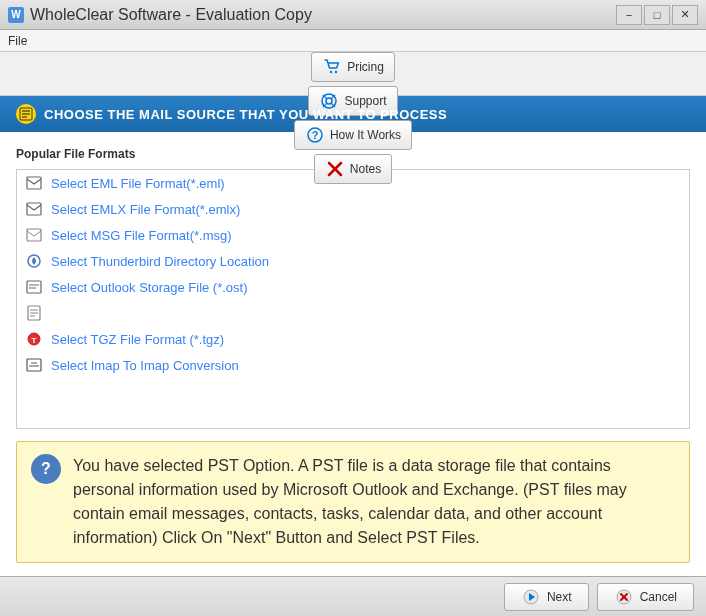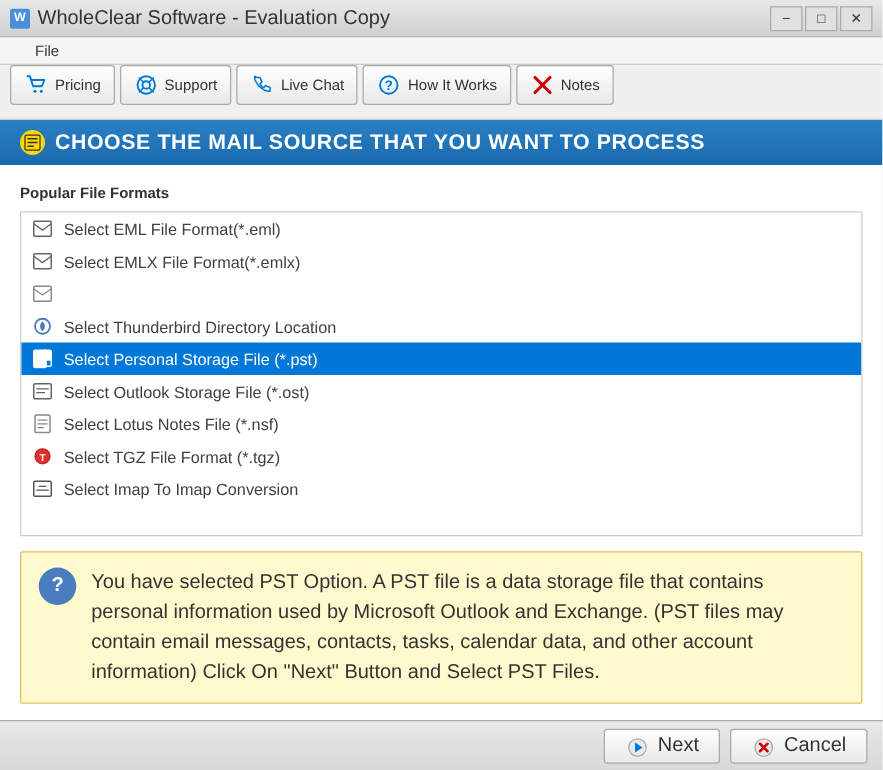--- a/index.html
+++ b/index.html
@@ -52,39 +52,40 @@
       cursor: pointer;
       color: #333;
     }
 
     
     .menu-bar {
       background: #f5f5f5;
       height: 22px;
       display: flex;
       align-items: center;
-      padding: 0 20px;
+      padding: 0 0;
       border-bottom: 1px solid #ccc;
     }
     .menu-item {
       padding: 2px 8px;
       font-size: 12px;
       cursor: pointer;
       color: #333;
     }
 
     
     .toolbar {
       background: #f0f0f0;
       height: 44px;
       display: flex;
-      align-items: flex-start;
+      align-items: center;
       padding: 0 8px;
       gap: 4px;
       border-bottom: 1px solid #ccc;
+      flex-direction: column;
     }
     .toolbar-btn {
       display: flex;
       align-items: center;
       gap: 5px;
       padding: 4px 10px;
       background: linear-gradient(to bottom, #ffffff, #e8e8e8);
       border: 1px solid #aaa;
       border-radius: 3px;
       cursor: pointer;
@@ -98,21 +99,21 @@
       display: flex;
       align-items: center;
       justify-content: center;
     }
 
     
     .section-header {
       background: linear-gradient(to bottom, #2a7fc4, #1a6aad);
       color: white;
       padding: 8px 16px;
-      font-size: 17px;
+      font-size: 13px;
       font-weight: bold;
       letter-spacing: 0.5px;
       display: flex;
       align-items: center;
       gap: 8px;
     }
     .section-header-icon {
       width: 20px;
       height: 20px;
       background: #ffd700;
@@ -143,21 +144,21 @@
       background: white;
       height: 260px;
       overflow-y: auto;
     }
     .file-item {
       display: flex;
       align-items: center;
       padding: 4px 8px;
       gap: 8px;
       cursor: pointer;
-      color: #404040;
+      color: #3b82f6;
       font-size: 13px;
     }
     .file-item.selected {
       background: #0078d7;
       color: white;
     }
     .file-item-icon {
       width: 18px;
       height: 18px;
       flex-shrink: 0;
@@ -206,27 +207,27 @@
       background: linear-gradient(to bottom, #e8e8e8, #d8d8d8);
       border-top: 1px solid #aaa;
       display: flex;
       align-items: center;
       justify-content: flex-end;
       padding: 0 12px;
       gap: 8px;
     }
     .bottom-btn {
       display: flex;
-      align-items: flex-start;
+      align-items: center;
       gap: 6px;
       padding: 4px 16px;
       border: 1px solid #aaa;
       border-radius: 3px;
       cursor: pointer;
-      font-size: 16px;
+      font-size: 12px;
       height: 28px;
       background: linear-gradient(to bottom, #ffffff, #e8e8e8);
       color: #333;
     }
     .btn-next { }
     .btn-cancel { }
 
     
     svg { display: block; }
   </style>
@@ -267,28 +268,20 @@
         <circle cx="9" cy="9" r="3" stroke="#0078d7" stroke-width="1.5" fill="none"></circle>
         <line x1="6.9" y1="6.9" x2="3" y2="3" stroke="#0078d7" stroke-width="1.2"></line>
         <line x1="11.1" y1="6.9" x2="15" y2="3" stroke="#0078d7" stroke-width="1.2"></line>
         <line x1="6.9" y1="11.1" x2="3" y2="15" stroke="#0078d7" stroke-width="1.2"></line>
         <line x1="11.1" y1="11.1" x2="15" y2="15" stroke="#0078d7" stroke-width="1.2"></line>
       </svg>
     </div>
     <span>Support</span>
   </button>
 
-  <button class="toolbar-btn">
-    <div class="toolbar-icon">
-      <svg width="18" height="18" viewBox="0 0 18 18">
-        <path d="M4 3h3l1.5 3.5L7 8s1.5 3 3 3l1.5-1.5L15 11v3c0 0-7 1-12-9 0 0-1-5 1-2z" fill="none" stroke="#0078d7" stroke-width="1.3" stroke-linejoin="round"></path>
-      </svg>
-    </div>
-    <span>Live Chat</span>
-  </button>
 
   <button class="toolbar-btn">
     <div class="toolbar-icon">
       <svg width="18" height="18" viewBox="0 0 18 18">
         <circle cx="9" cy="9" r="7" fill="none" stroke="#0078d7" stroke-width="1.5"></circle>
         <text x="9" y="13" text-anchor="middle" font-size="11" fill="#0078d7" font-weight="bold">?</text>
       </svg>
     </div>
     <span>How It Works</span>
   </button>
@@ -340,43 +333,34 @@
       <span>Select EMLX File Format(*.emlx)</span>
     </div>
 
     <div class="file-item">
       <div class="file-item-icon">
         <svg width="16" height="16" viewBox="0 0 16 16">
           <rect x="1" y="2" width="14" height="12" rx="1" fill="none" stroke="#888" stroke-width="1.2"></rect>
           <path d="M1 4l7 5 7-5" fill="none" stroke="#888" stroke-width="1"></path>
         </svg>
       </div>
+      <span>Select MSG File Format(*.msg)</span>
     </div>
 
 
     <div class="file-item">
       <div class="file-item-icon">
         <svg width="16" height="16" viewBox="0 0 16 16">
           <circle cx="8" cy="8" r="6" fill="none" stroke="#4a7abf" stroke-width="1.5"></circle>
           <path d="M8 4 Q12 8 8 12 Q4 8 8 4Z" fill="#4a7abf"></path>
         </svg>
       </div>
       <span>Select Thunderbird Directory Location</span>
     </div>
 
-    <div class="file-item selected">
-      <div class="file-item-icon">
-        <svg width="16" height="16" viewBox="0 0 16 16">
-          <rect x="1" y="1" width="10" height="14" rx="1" fill="white" stroke="white" stroke-width="1"></rect>
-          <rect x="9" y="1" width="6" height="8" rx="1" fill="white" stroke="white" stroke-width="1"></rect>
-          <rect x="1" y="5" width="14" height="9" rx="1" fill="none" stroke="white" stroke-width="1.2"></rect>
-        </svg>
-      </div>
-      <span>Select Personal Storage File (*.pst)</span>
-    </div>
 
     <div class="file-item">
       <div class="file-item-icon">
         <svg width="16" height="16" viewBox="0 0 16 16">
           <rect x="1" y="2" width="14" height="12" rx="1" fill="none" stroke="#666" stroke-width="1.2"></rect>
           <line x1="3" y1="6" x2="13" y2="6" stroke="#666" stroke-width="1"></line>
           <line x1="3" y1="9" x2="10" y2="9" stroke="#666" stroke-width="1"></line>
         </svg>
       </div>
       <span>Select Outlook Storage File (*.ost)</span>
@@ -384,21 +368,20 @@
 
     <div class="file-item">
       <div class="file-item-icon">
         <svg width="16" height="16" viewBox="0 0 16 16">
           <rect x="2" y="1" width="12" height="14" rx="1" fill="none" stroke="#888" stroke-width="1.2"></rect>
           <line x1="4" y1="5" x2="12" y2="5" stroke="#888" stroke-width="1"></line>
           <line x1="4" y1="8" x2="12" y2="8" stroke="#888" stroke-width="1"></line>
           <line x1="4" y1="11" x2="9" y2="11" stroke="#888" stroke-width="1"></line>
         </svg>
       </div>
-      <span>Select Lotus Notes File (*.nsf)</span>
     </div>
 
     <div class="file-item">
       <div class="file-item-icon">
         <svg width="16" height="16" viewBox="0 0 16 16">
           <circle cx="8" cy="8" r="6" fill="#e03030" stroke="#c02020" stroke-width="1"></circle>
           <text x="8" y="12" text-anchor="middle" font-size="8" fill="white" font-weight="bold">T</text>
         </svg>
       </div>
       <span>Select TGZ File Format (*.tgz)</span>

